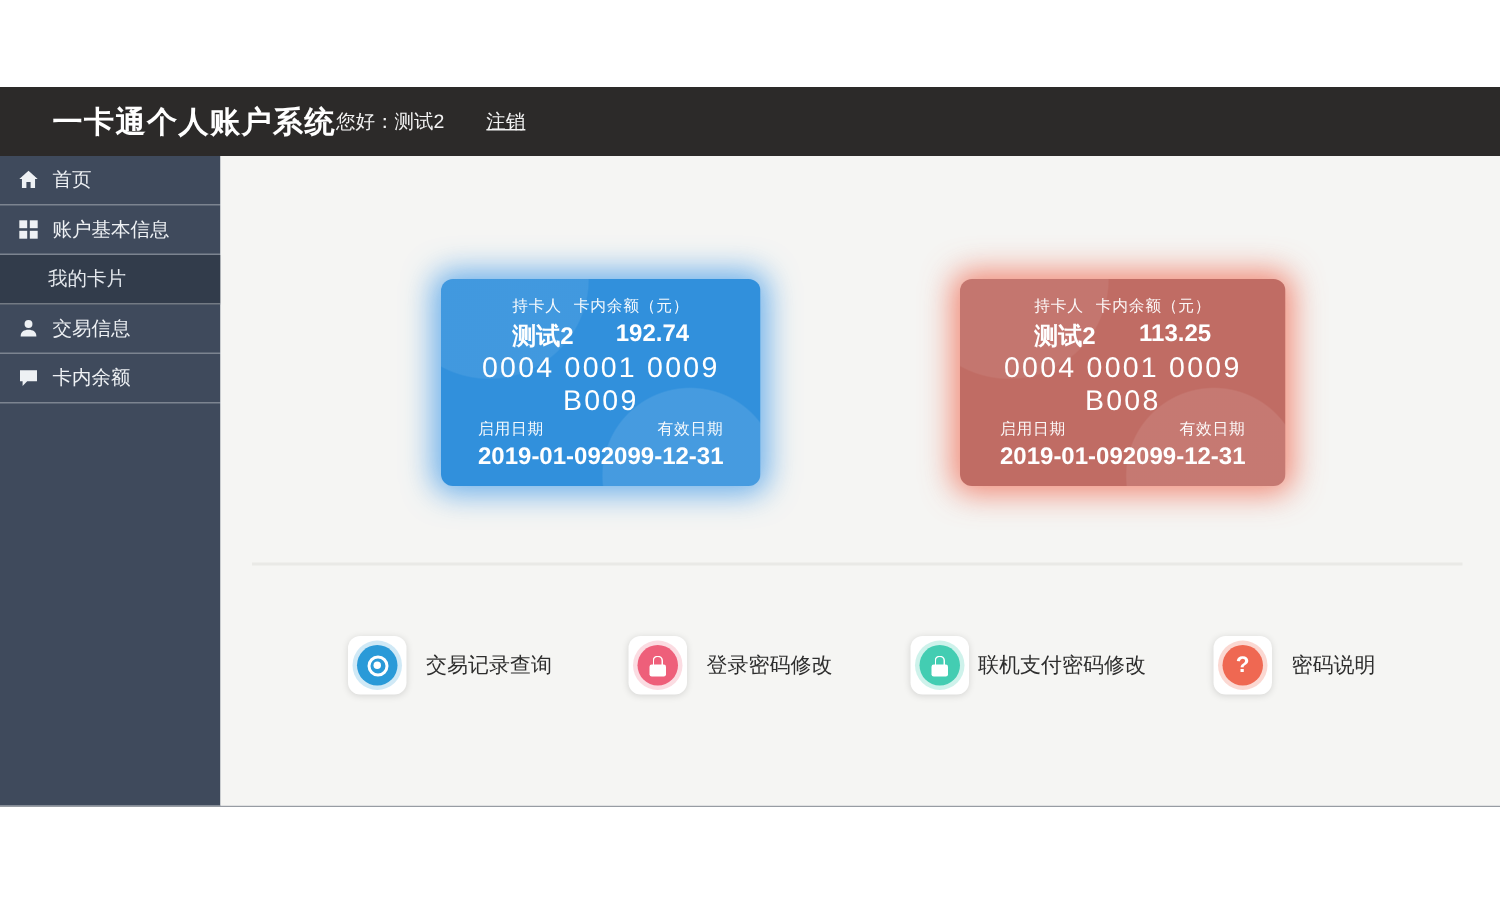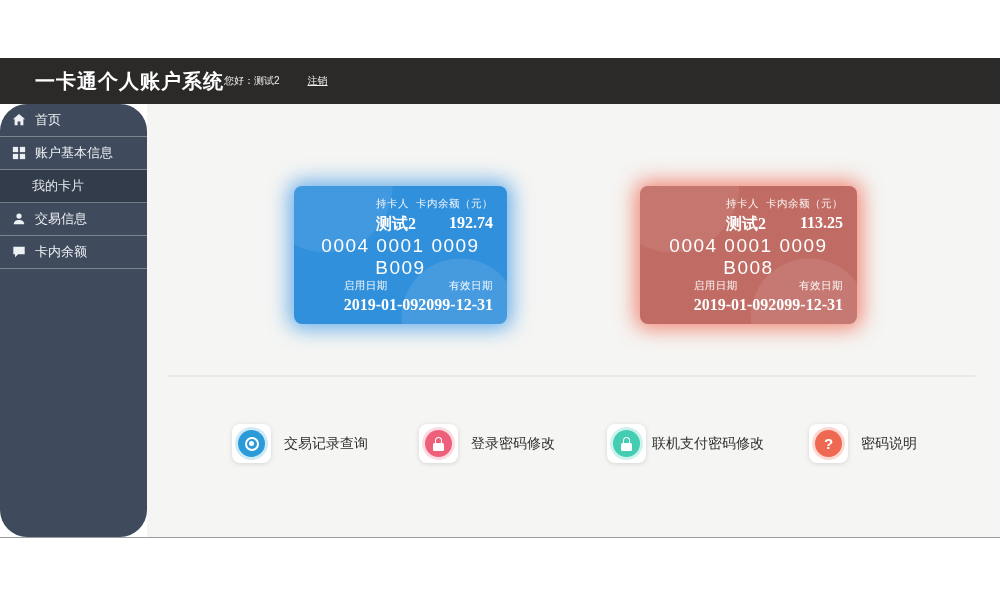--- a/index.html
+++ b/index.html
@@ -2,26 +2,26 @@
 <html><head>
 <meta charset="utf-8">
 <style>
   * { margin:0; padding:0; box-sizing:border-box; }
   html,body { width:1000px; height:600px; background:#ffffff; font-family:"Liberation Sans", sans-serif; overflow:hidden; }
   .app { position:absolute; top:58px; left:0; width:1000px; }
 
   
   .hdr { height:46px; background:#2c2a29; display:flex; align-items:center; justify-content:flex-start; padding:0 16px 0 35px; }
   .hdr-title { color:#ffffff; font-size:20px; font-weight:bold; letter-spacing:1px; }
-  .hdr-right { display:flex; align-items:center; color:#f2f2f2; font-size:10px; }
+  .hdr-right { display:flex; align-items:center; color:#f2f2f2; font-size:13px; }
   .logout { color:#f2f2f2; text-decoration:underline; margin-left:28px; cursor:pointer; }
 
   
   .app-body { display:flex; height:434px; border-bottom:1px solid #979ca3; }
-  .sidebar { width:147px; background:#3f4a5c; flex-shrink:0;border-radius:27px; }
+  .sidebar { width:147px; background:#3f4a5c; flex-shrink:0; }
   .menu-item { height:33px; display:flex; align-items:center; gap:9px; padding-left:12px;
                border-bottom:1px solid rgba(255,255,255,0.32); color:#eef1f4; font-size:13px; cursor:pointer; }
   .menu-item svg { width:14px; height:14px; flex-shrink:0; }
   .menu-sub { padding-left:32px; background:#323c4b; color:#e3e7ec;font-family:Liberation Serif, serif; }
 
   .main { flex:1; background:#f5f5f3; position:relative; }
 
   
   .card { position:absolute; top:82px; width:213px; height:138px; border-radius:8px; color:#fff;
           padding:11px 14px 12px 14px; display:flex; flex-direction:column; justify-content:space-between; cursor:pointer; }
@@ -30,21 +30,21 @@
         radial-gradient(circle at 78% 95%, rgba(255,255,255,0.10) 0 58px, rgba(255,255,255,0) 59px),
         radial-gradient(circle at 15% 0%,  rgba(255,255,255,0.08) 0 66px, rgba(255,255,255,0) 67px),
         #3190dc;
       box-shadow:0 0 20px 5px rgba(62,152,232,0.75); }
   .card-red { left:493px; width:217px;
       background:
         radial-gradient(circle at 78% 95%, rgba(255,255,255,0.09) 0 58px, rgba(255,255,255,0) 59px),
         radial-gradient(circle at 15% 0%,  rgba(255,255,255,0.07) 0 66px, rgba(255,255,255,0) 67px),
         #c06c64;
       box-shadow:0 0 20px 5px rgba(240,99,74,0.72); }
-  .crow { display:flex; justify-content:flex-end;font-family:Liberation Serif, serif; }
+  .crow { display:flex; justify-content:center; }
   .ccol-r { text-align:right; }
   .clbl { font-size:10.5px; opacity:0.95; letter-spacing:0.5px; }
   .cval { font-size:16px; font-weight:bold; margin-top:3px; }
   .card-number { text-align:center; font-size:19px; letter-spacing:1.5px; font-weight:500; }
 
   
   .divider { position:absolute; top:271px; left:21px; width:807px; height:2px; background:#e9e9e6; }
 
   
   .action { position:absolute; top:320px; display:flex; align-items:center; gap:13px; cursor:pointer; }

